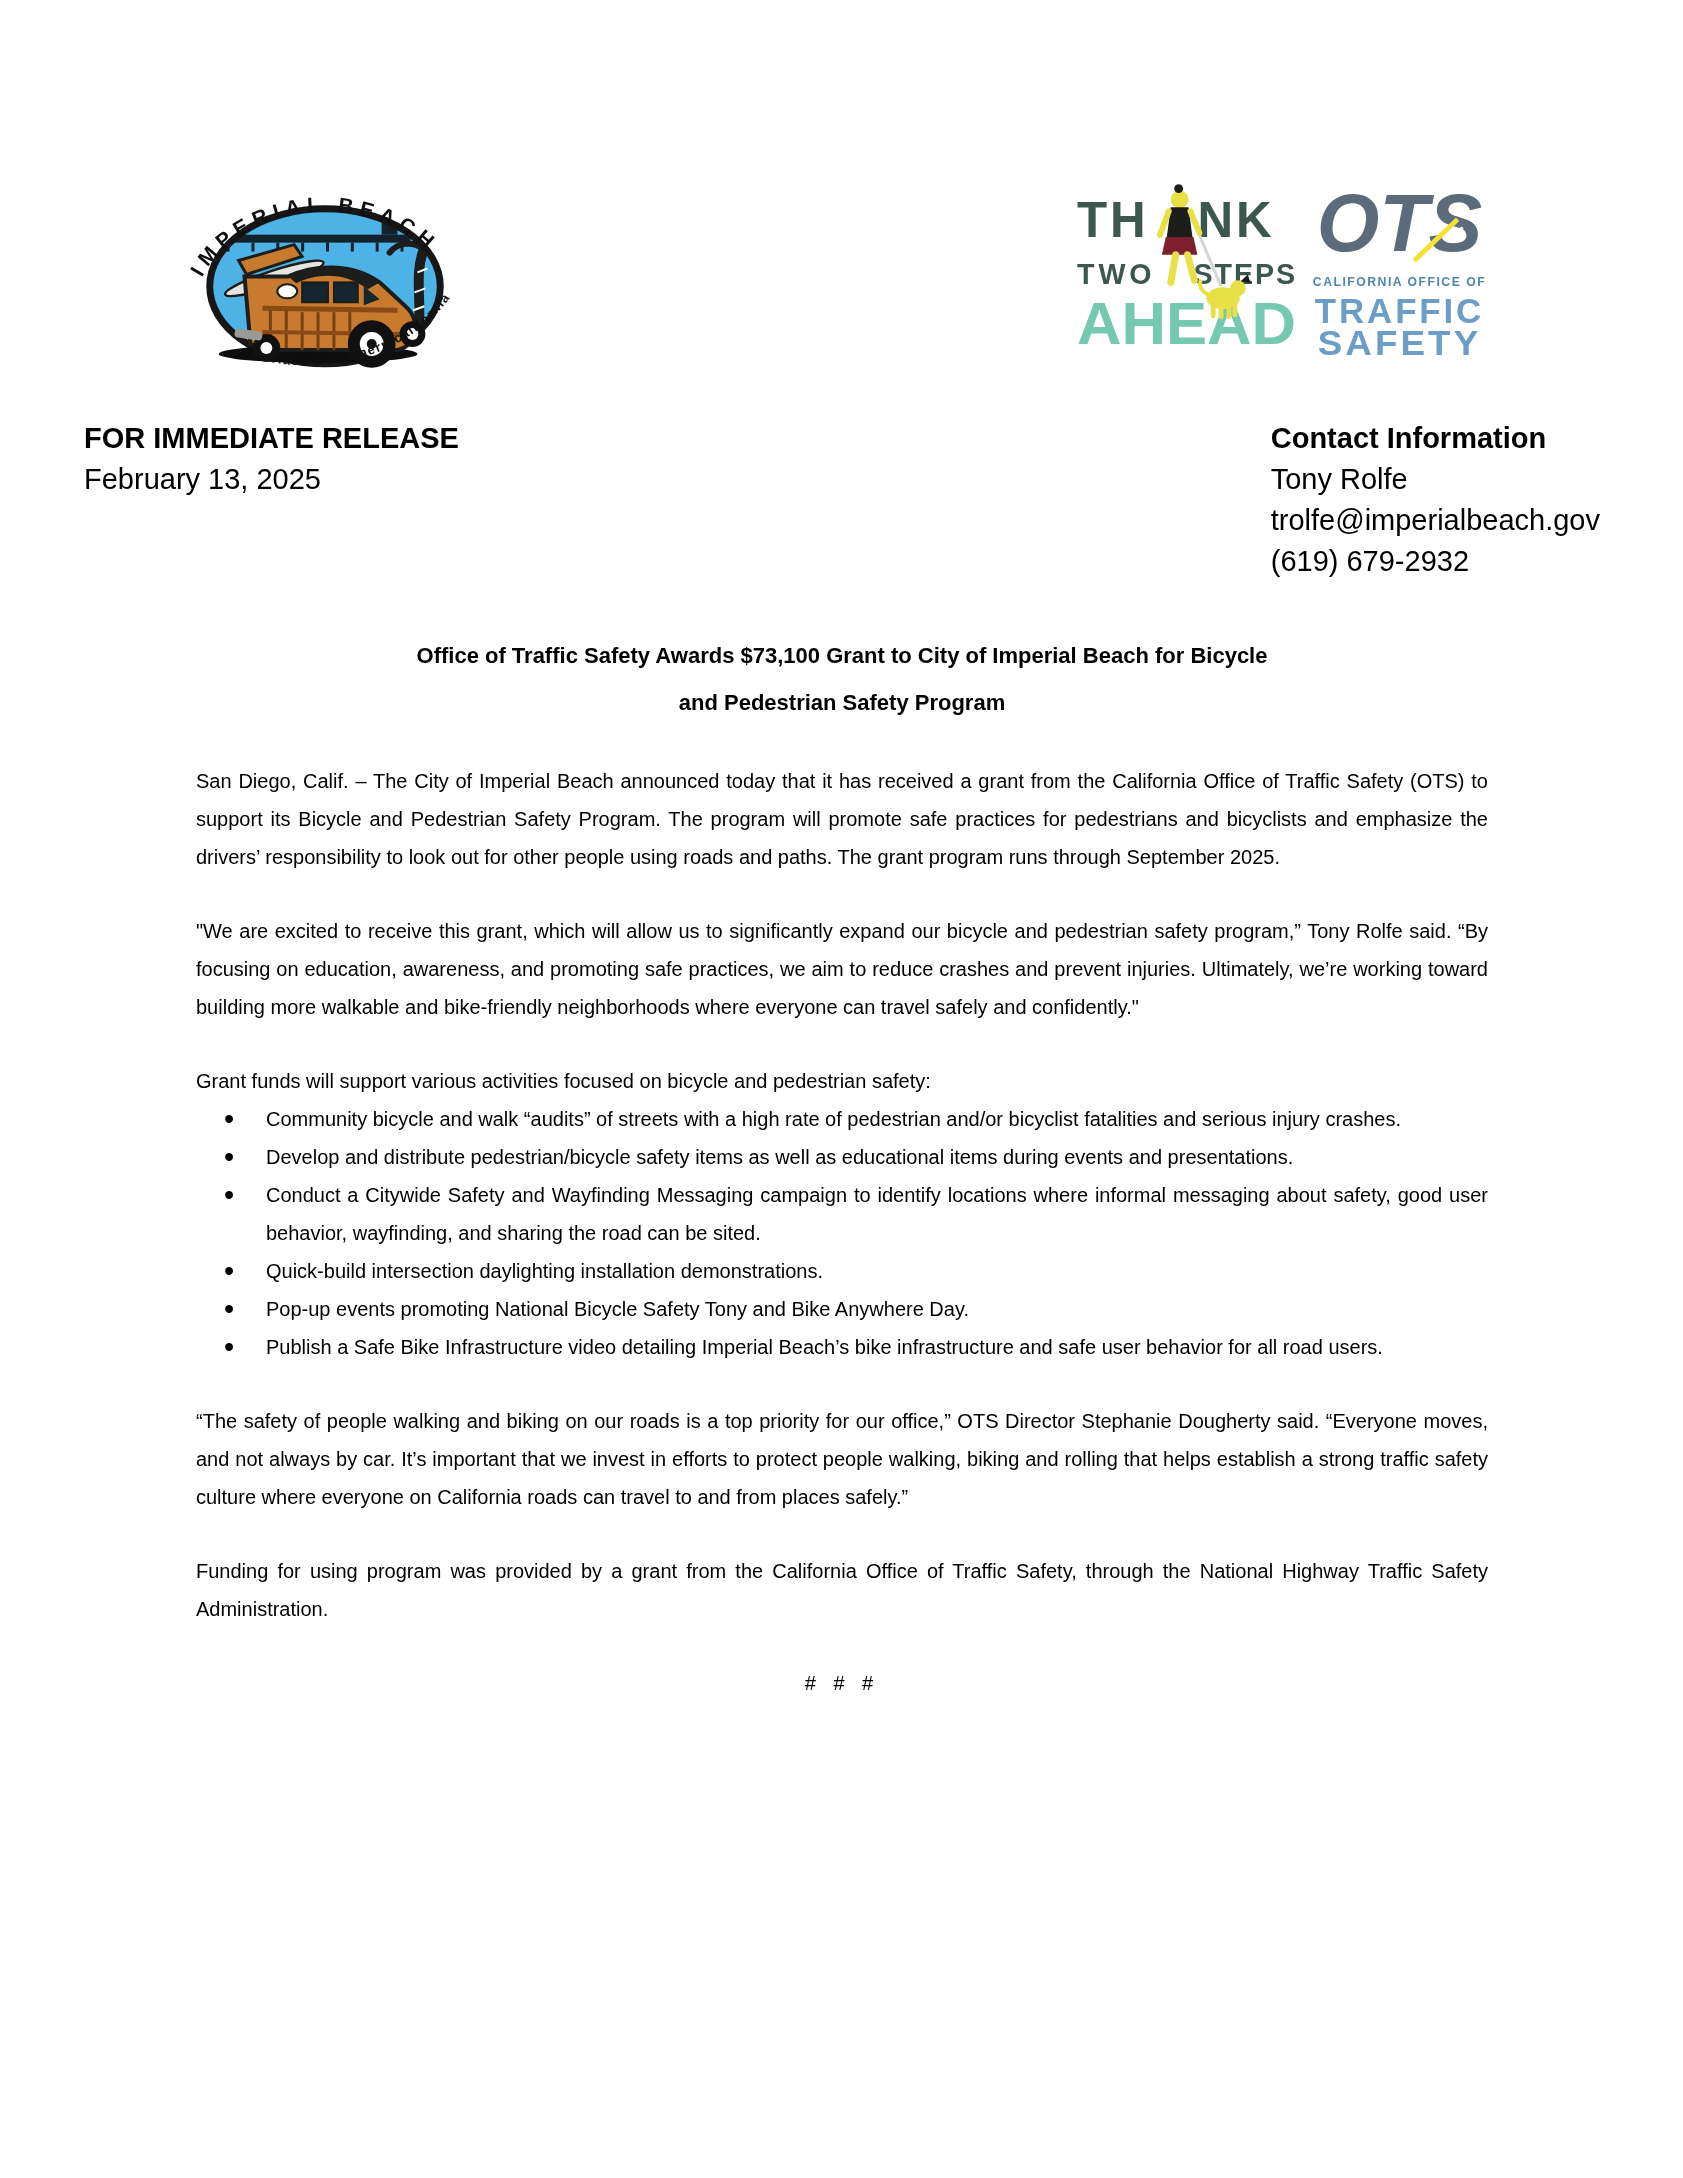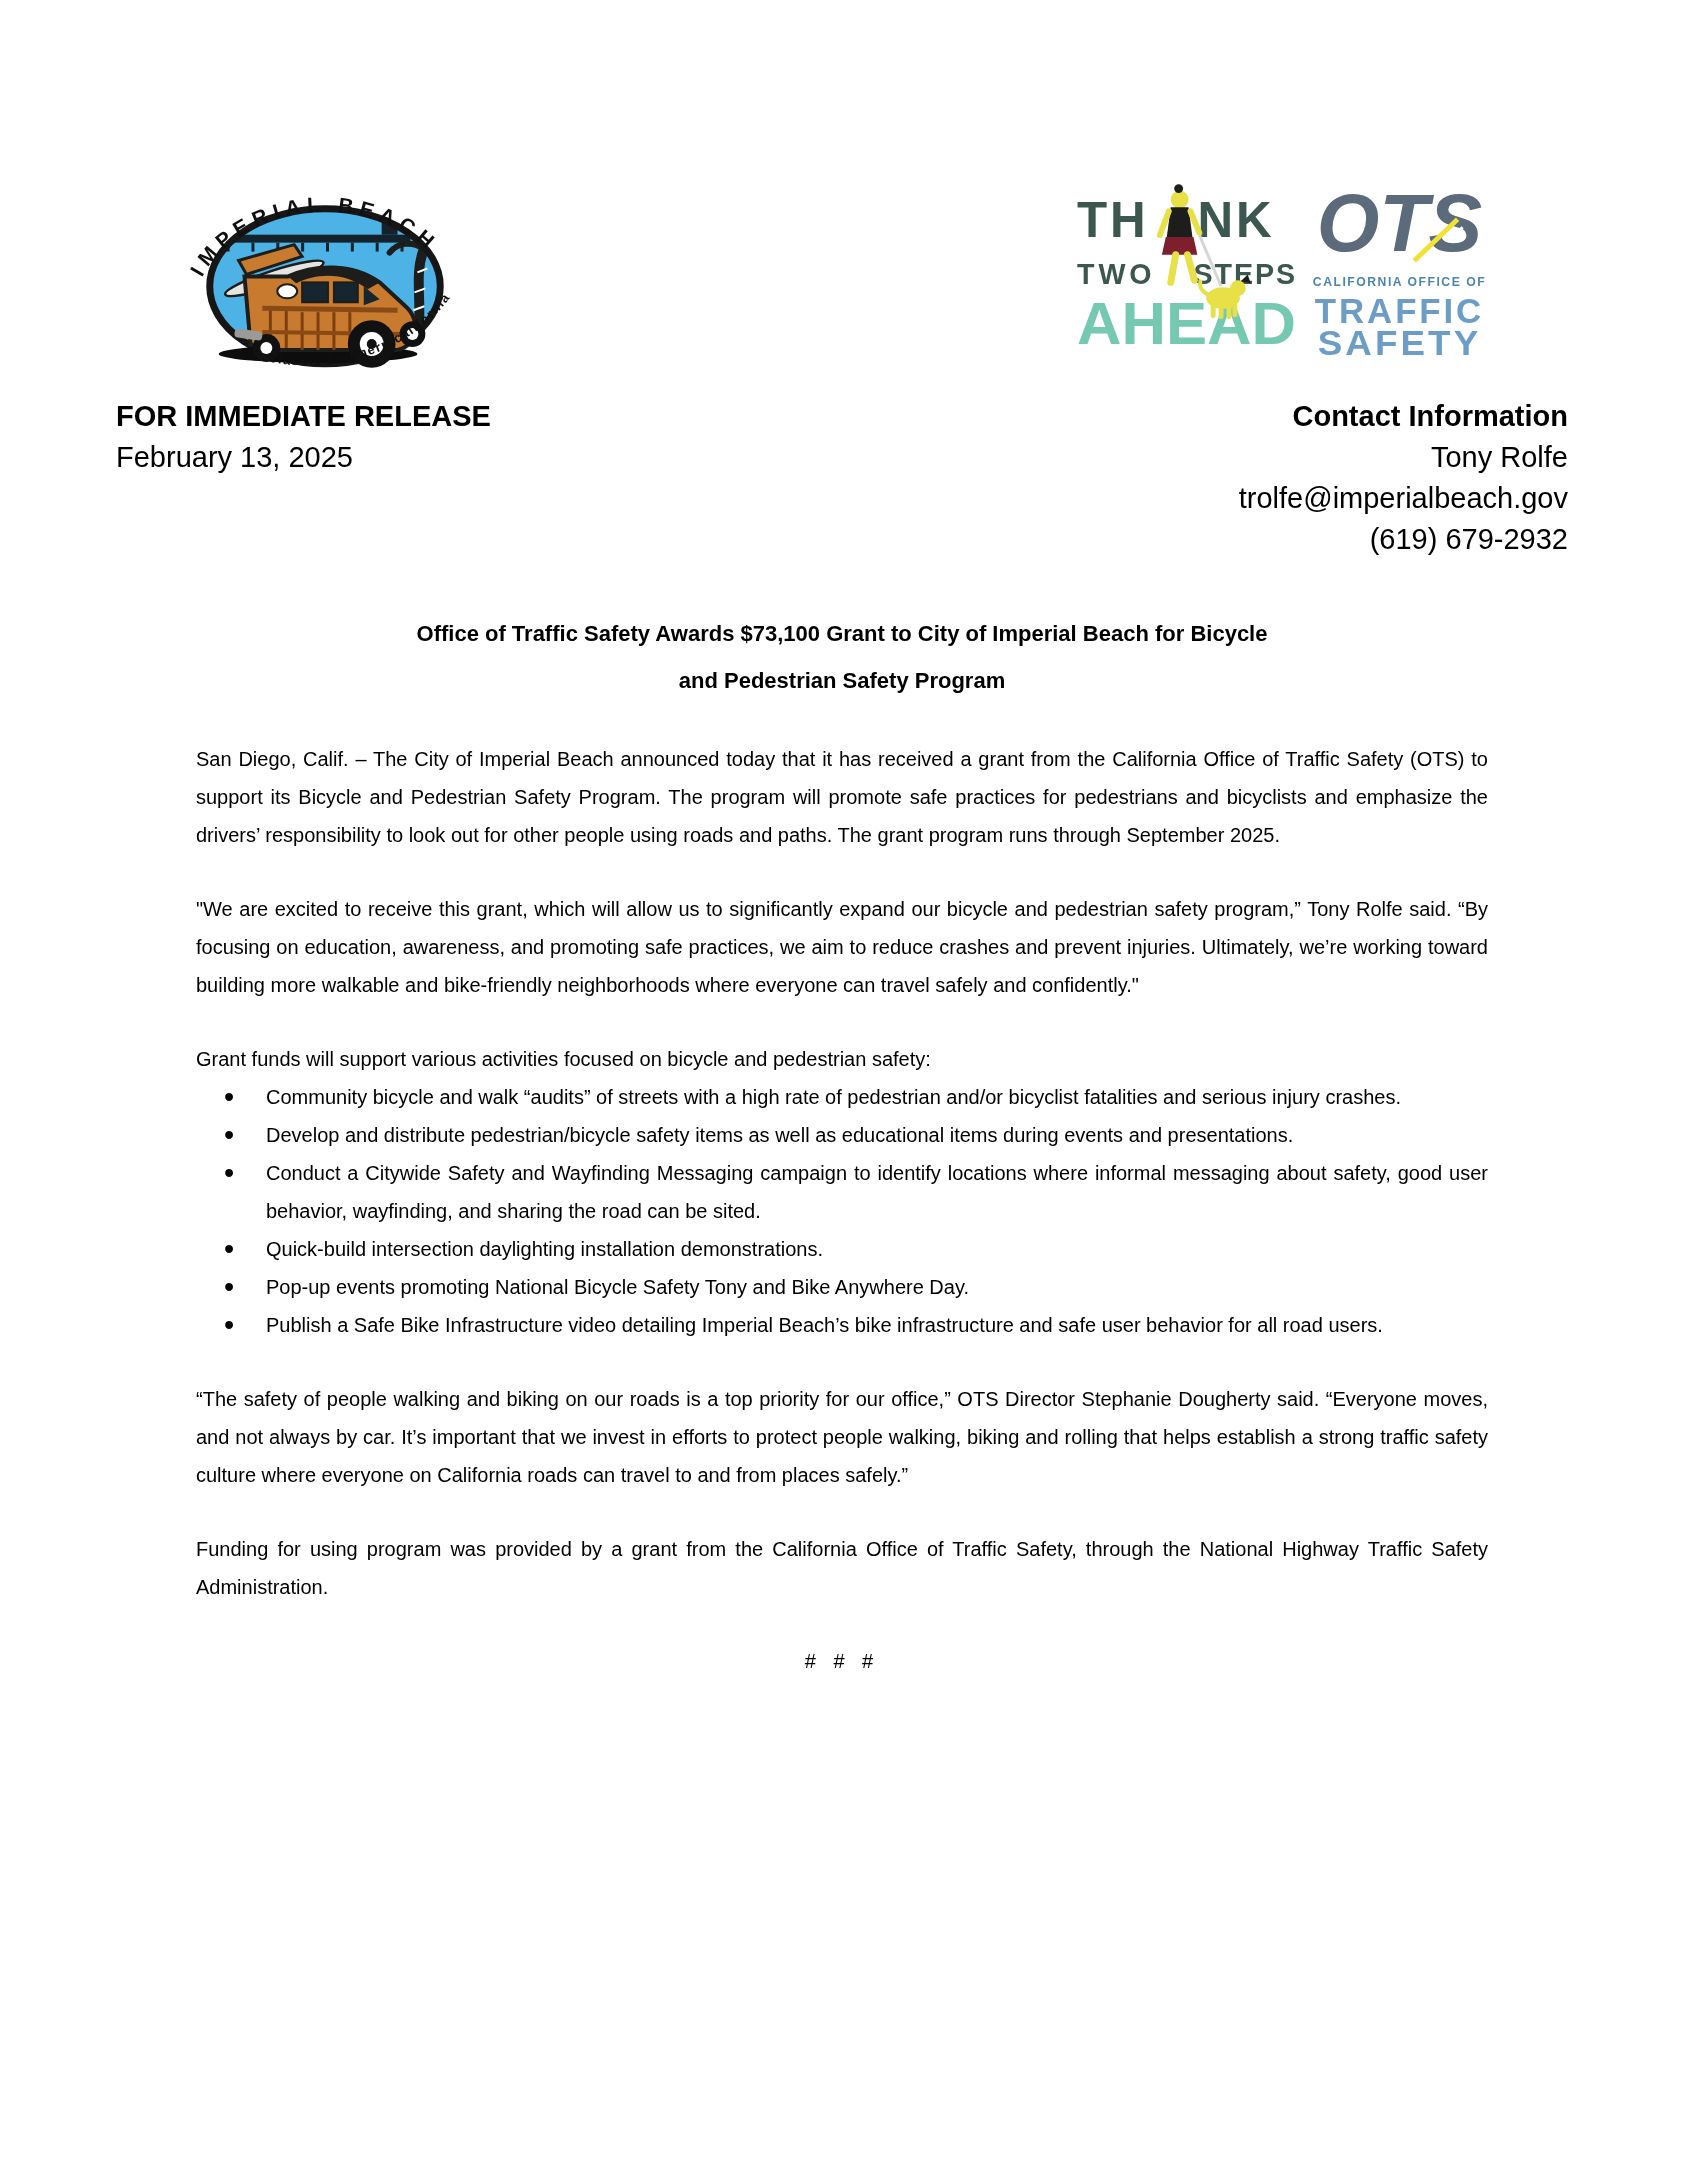--- a/index.html
+++ b/index.html
@@ -10,24 +10,24 @@
   }
   
   .logo-row {
     display:flex; justify-content:space-between; align-items:flex-start;
     padding:149px 187px 0 167px;
   }
   .right-logos { display:flex; margin-top:34px; align-items:flex-start; }
   
   .release-row {
     display:flex; justify-content:space-between;
-    margin-top:18px; padding:0 116px;
+    margin-top:40px; padding:0 84px;
     font-size:29px; line-height:41px;
   }
-  .release-right { text-align:right; }
+  .release-right { }
   .bold { font-weight:bold; }
   
   .headline {
     margin:50px 149px 12px; text-align:center;
     font-size:22px; line-height:47px; font-weight:bold;
   }
   .hl-line { display:block; }
   
   .body-text {
     margin:0 196px; font-size:20px; line-height:38px;

